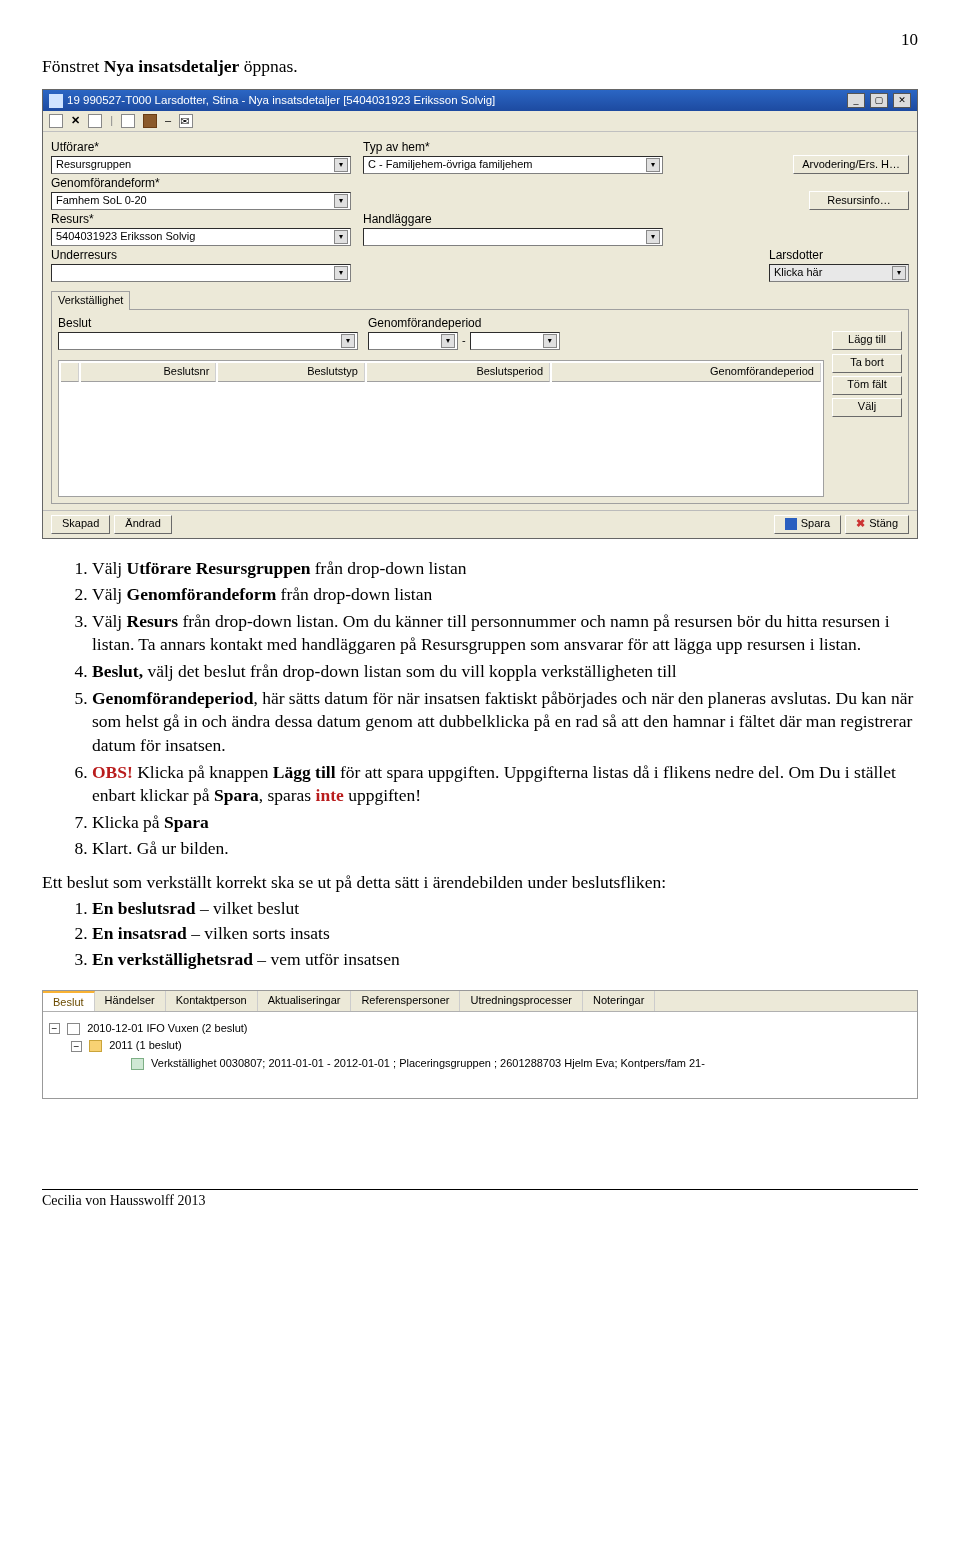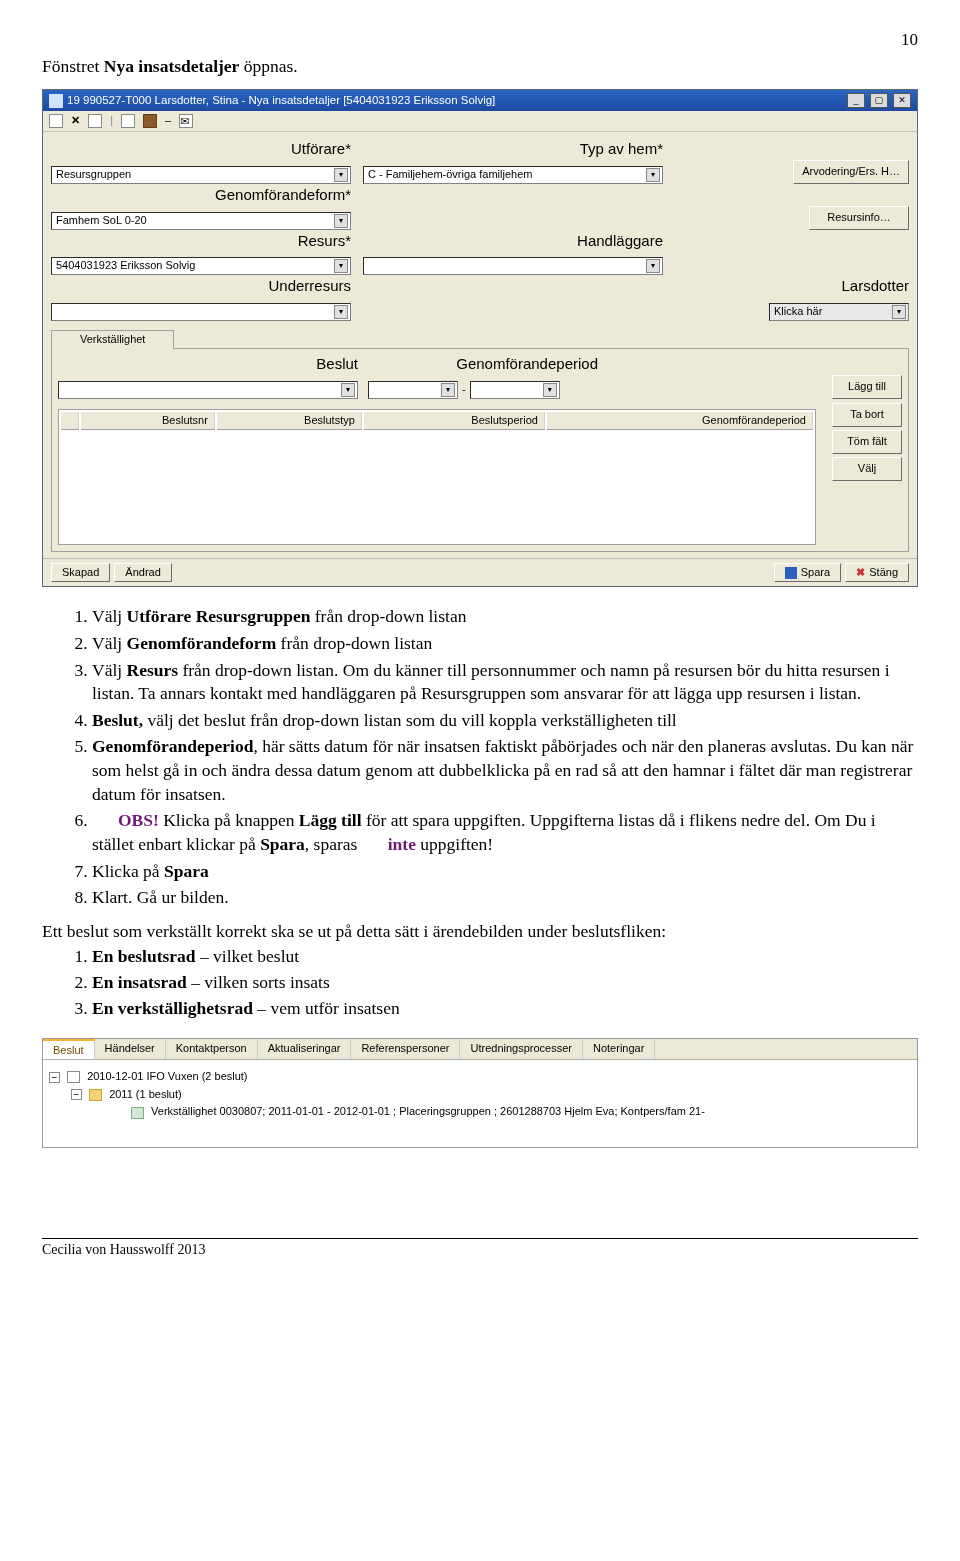--- a/index.html
+++ b/index.html
@@ -76,21 +76,21 @@
     padding: 6px 8px 6px 8px;
     background: #ece9d8;
   }
   .row {
     display: flex;
     align-items: flex-end;
     gap: 12px;
     margin: 2px 0;
   }
   .col { display: flex; flex-direction: column; }
-  .lbl { font-size: 15px; margin-bottom: 7px; text-align: right; }
+  .lbl { font-size: 12px; margin-bottom: 1px; }
   .dd, .tinput {
     height: 18px;
     background: #fff;
     border: 1px inset #808080;
     display: flex;
     align-items: center;
     justify-content: space-between;
     padding: 0 2px 0 4px;
   }
   .dd-arrow {
@@ -102,31 +102,30 @@
     justify-content: center;
     font-size: 8px;
   }
   .sidebtn {
     height: 19px;
     background: #ece9d8;
     border-top: 1px solid #fff;
     border-left: 1px solid #fff;
     border-right: 1px solid #6a6a6a;
     border-bottom: 1px solid #6a6a6a;
-    padding: 11px 8px;
+    padding: 4px 8px;
     font-size: 11px;
     display: inline-flex;
     align-items: center;
     min-width: 100px;
     justify-content: center;
-    margin-left: 8px;
   }
   .mini-tab {
     display: inline-block;
-    padding: 2px 28px;
+    padding: 2px 6px;
     background: #ece9d8;
     border: 1px solid #a0a0a0;
     border-bottom: none;
     font-size: 11px;
     position: relative;
     top: 1px;
   }
   .tabbody {
     border: 1px solid #a0a0a0;
     background: #ece9d8;
@@ -183,21 +182,21 @@
     color: #c33; font-weight: bold; font-size: 11px;
   }
   
   ol.main-list {
     margin: 14px 0 8px 24px;
     padding: 0 0 0 26px;
     font-size: 17.5px;
     line-height: 1.35;
   }
   ol.main-list li { margin-bottom: 3px; }
-  .red { color: #701a75; margin-left: 26px; }
+  .red { color: #b91c1c; }
   .post-para {
     font-size: 17.5px;
     margin: 10px 0 2px 0;
     line-height: 1.35;
   }
   ol.sec-list {
     margin: 2px 0 18px 24px;
     padding: 0 0 0 26px;
     font-size: 17.5px;
     line-height: 1.35;

